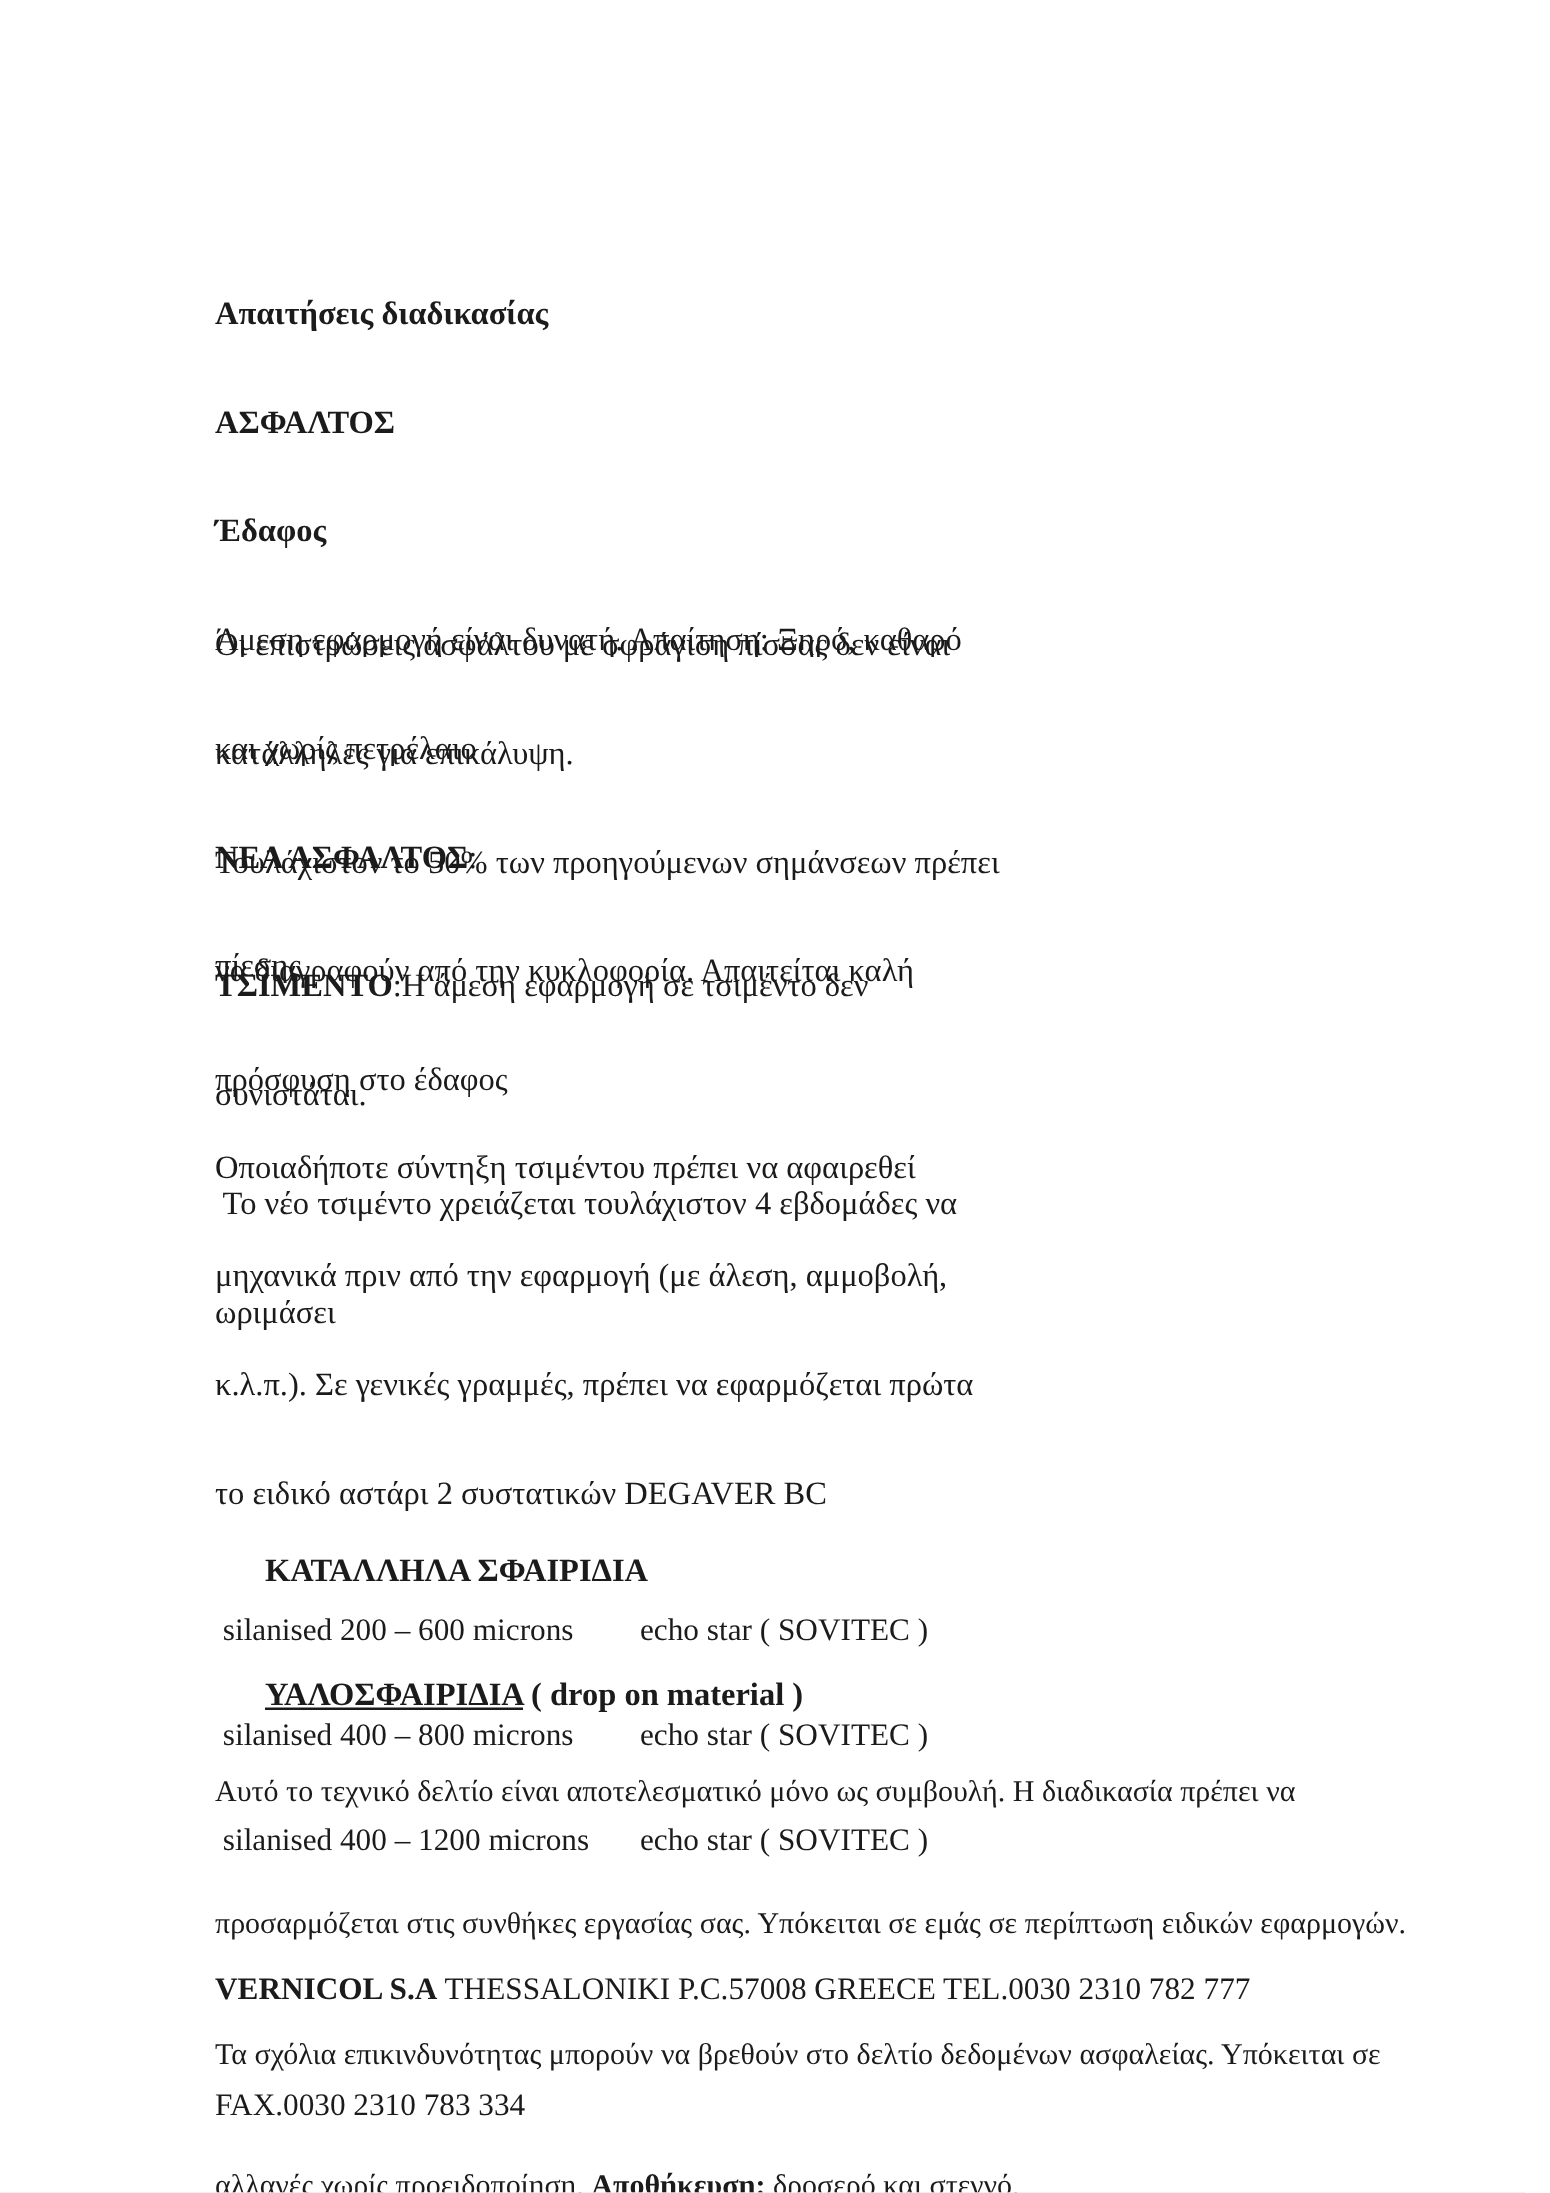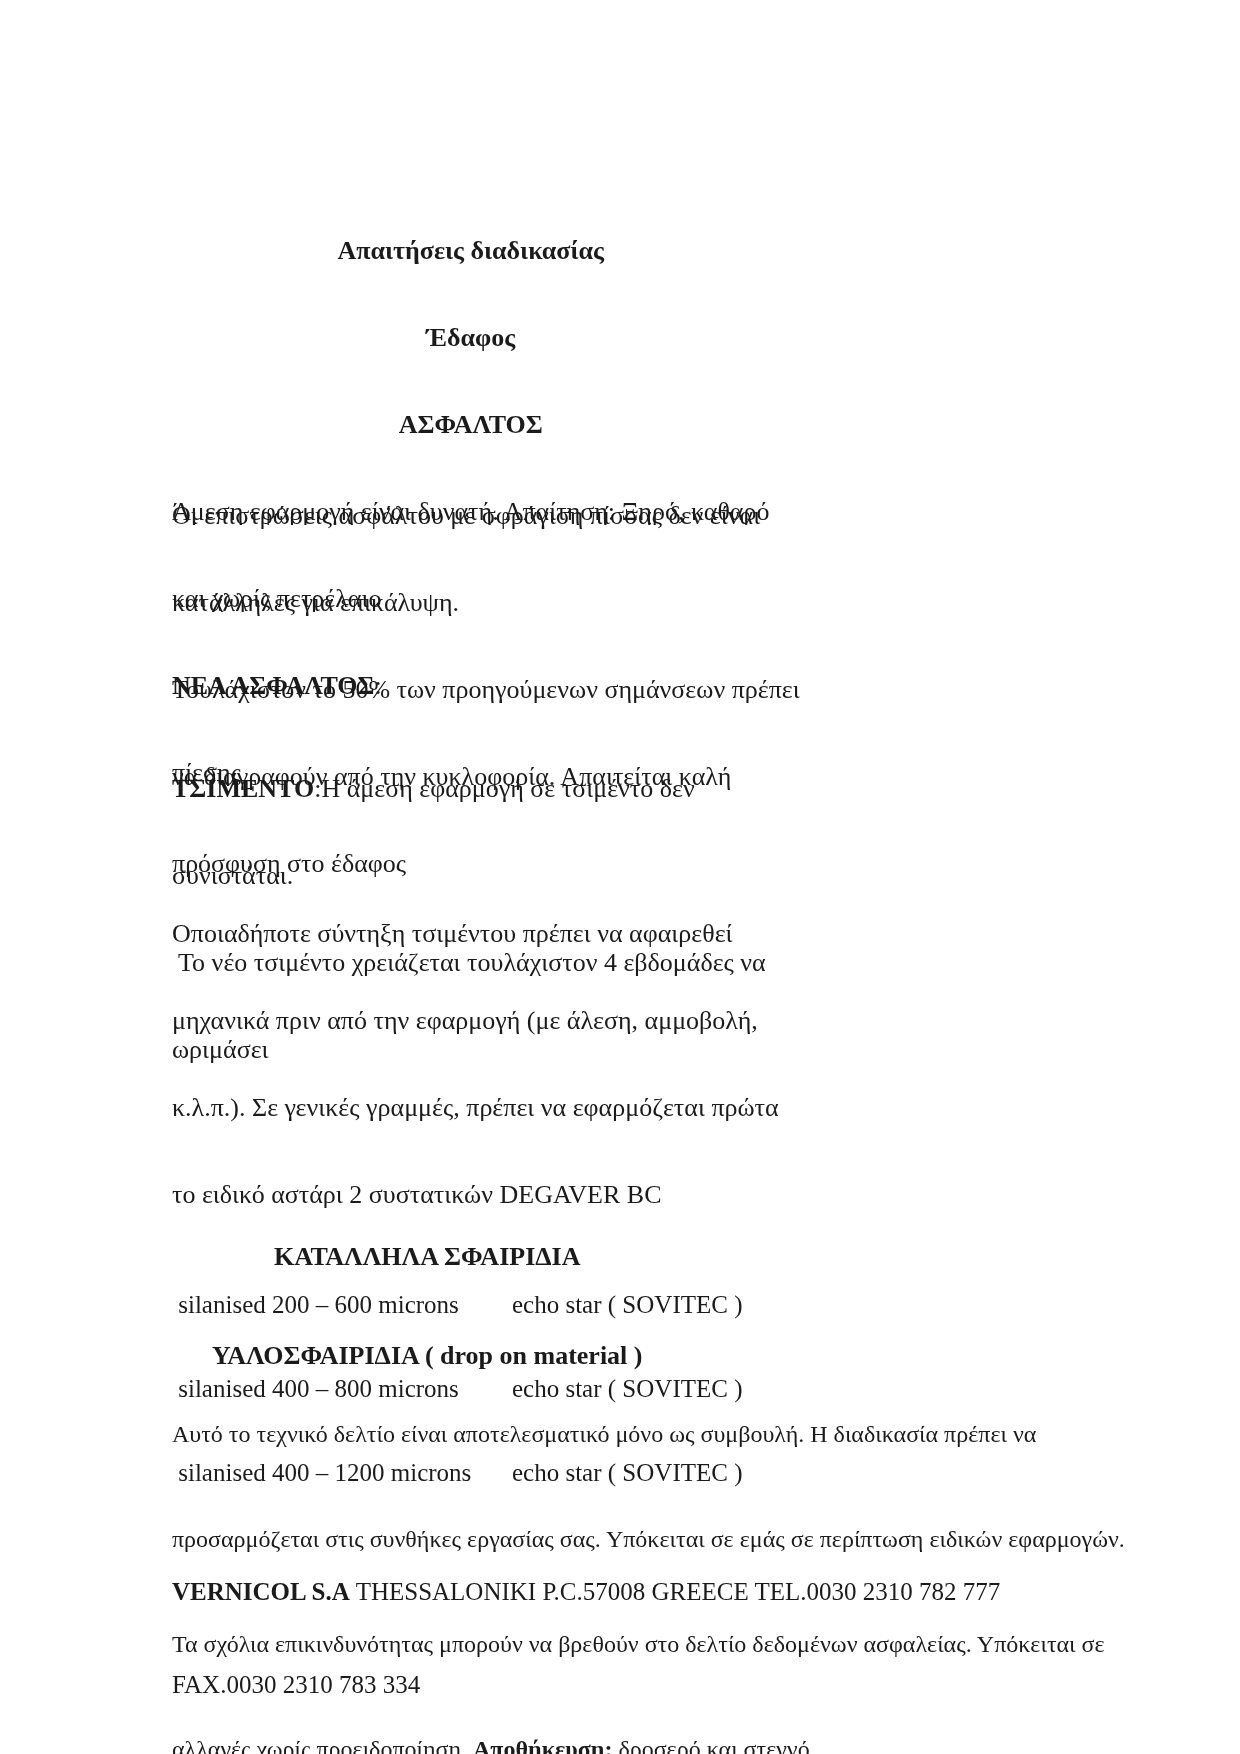--- a/index.html
+++ b/index.html
@@ -11,41 +11,41 @@
     margin:0 auto;
   }
   .blk{
     position:absolute;
     left:172px;
     color:#1b1b1b;
     font-family:"Liberation Serif","DejaVu Serif",serif;
     white-space:pre;
   }
   .sz-body{font-size:26px;line-height:29px;}
-  .b{font-weight:bold;text-align:center;}
-  .u{}
+  .b{font-weight:bold;}
+  .u{text-decoration:underline;}
   #blk-process{top:178px;}
   #blk-tar{top:443px;}
   #blk-cement{top:716px;}
   #blk-cement-prep{top:861px;}
   #blk-beads-head{top:1174px;font-size:26px;line-height:33px;margin-left:40px;}
   #blk-beads-rows{top:1235px;font-size:25px;line-height:28px;}
   .col-product{display:inline-block;width:340px;}
   #blk-disclaimer{top:1347px;font-size:24px;line-height:35px;}
   #blk-footer{top:1514px;font-size:25px;line-height:31px;}
 </style>
 </head>
 <body>
 
 <div class="page">
 
   <div class="blk sz-body" id="blk-process">
     <div class="b">Απαιτήσεις διαδικασίας</div>
+    <div class="b">ΑΣΦΑΛΤΟΣ</div>
     <div class="b">Έδαφος</div>
-    <div class="b">ΑΣΦΑΛΤΟΣ</div>
     <div>Άμεση εφαρμογή είναι δυνατή. Απαίτηση: Ξηρό, καθαρό</div>
     <div>και χωρίς πετρέλαιο</div>
     <div><span class="b">ΝΕΑ ΑΣΦΑΛΤΟΣ</span><span>:</span></div>
     <div>πίεσης</div>
   </div>
 
   <div class="blk sz-body" id="blk-tar">
     <div>Οι επιστρώσεις ασφάλτου με σφράγιση πίσσας δεν είναι</div>
     <div>κατάλληλες για επικάλυψη.</div>
     <div>Τουλάχιστον το 50% των προηγούμενων σημάνσεων πρέπει</div>

